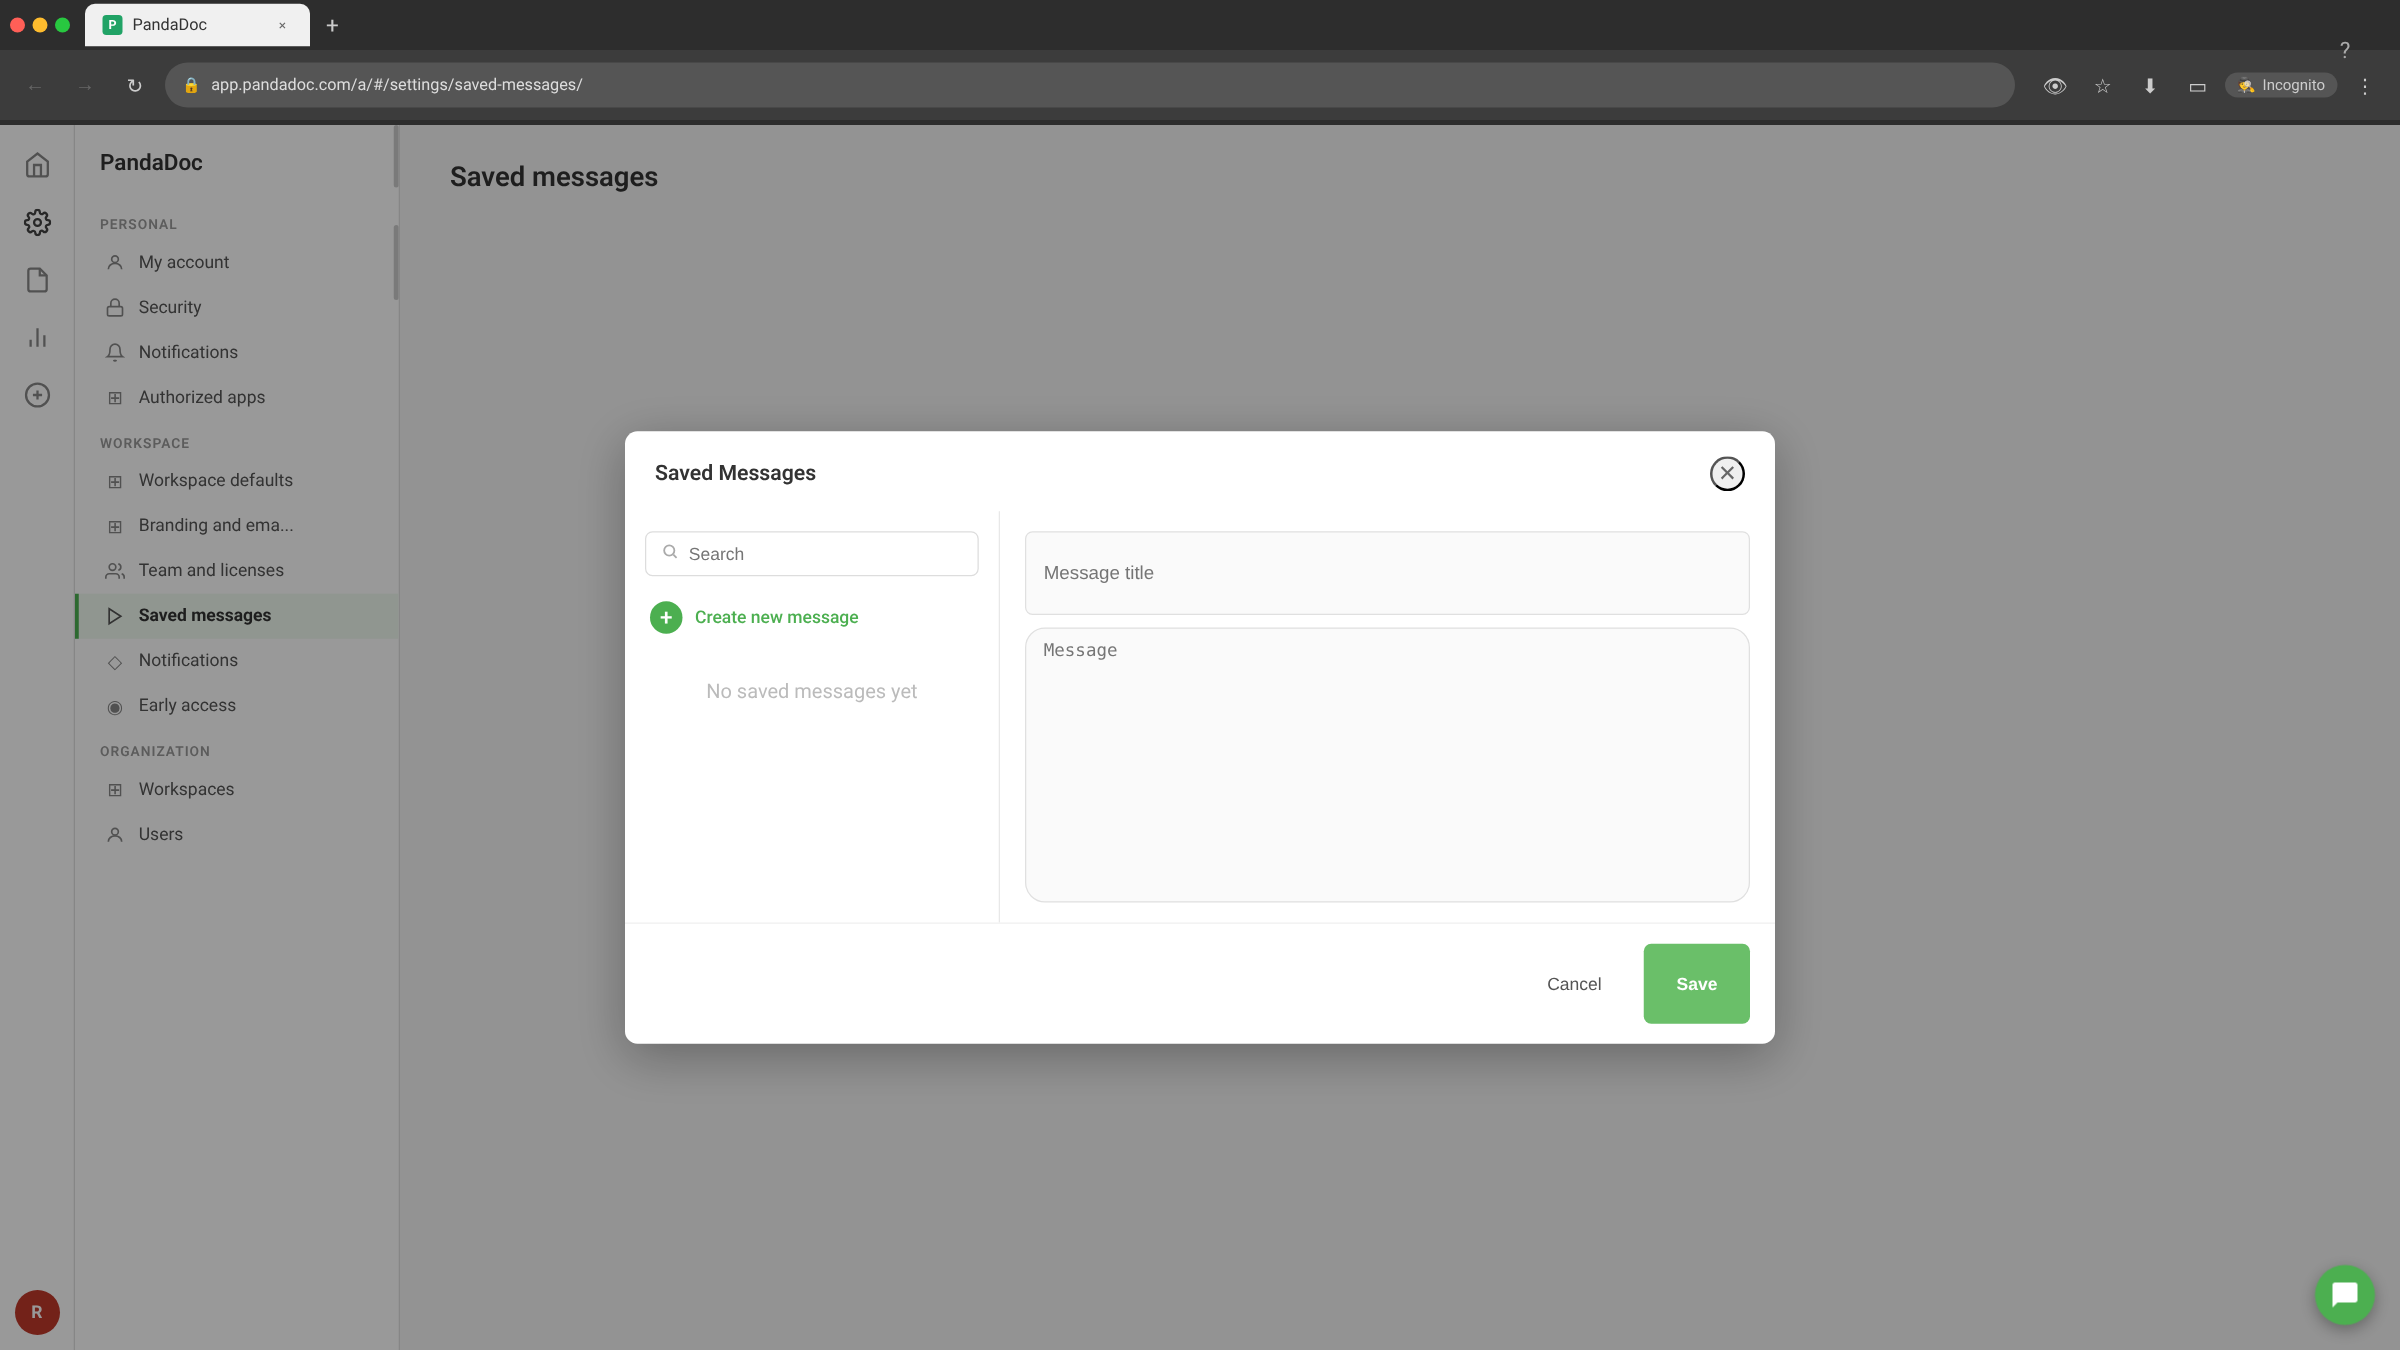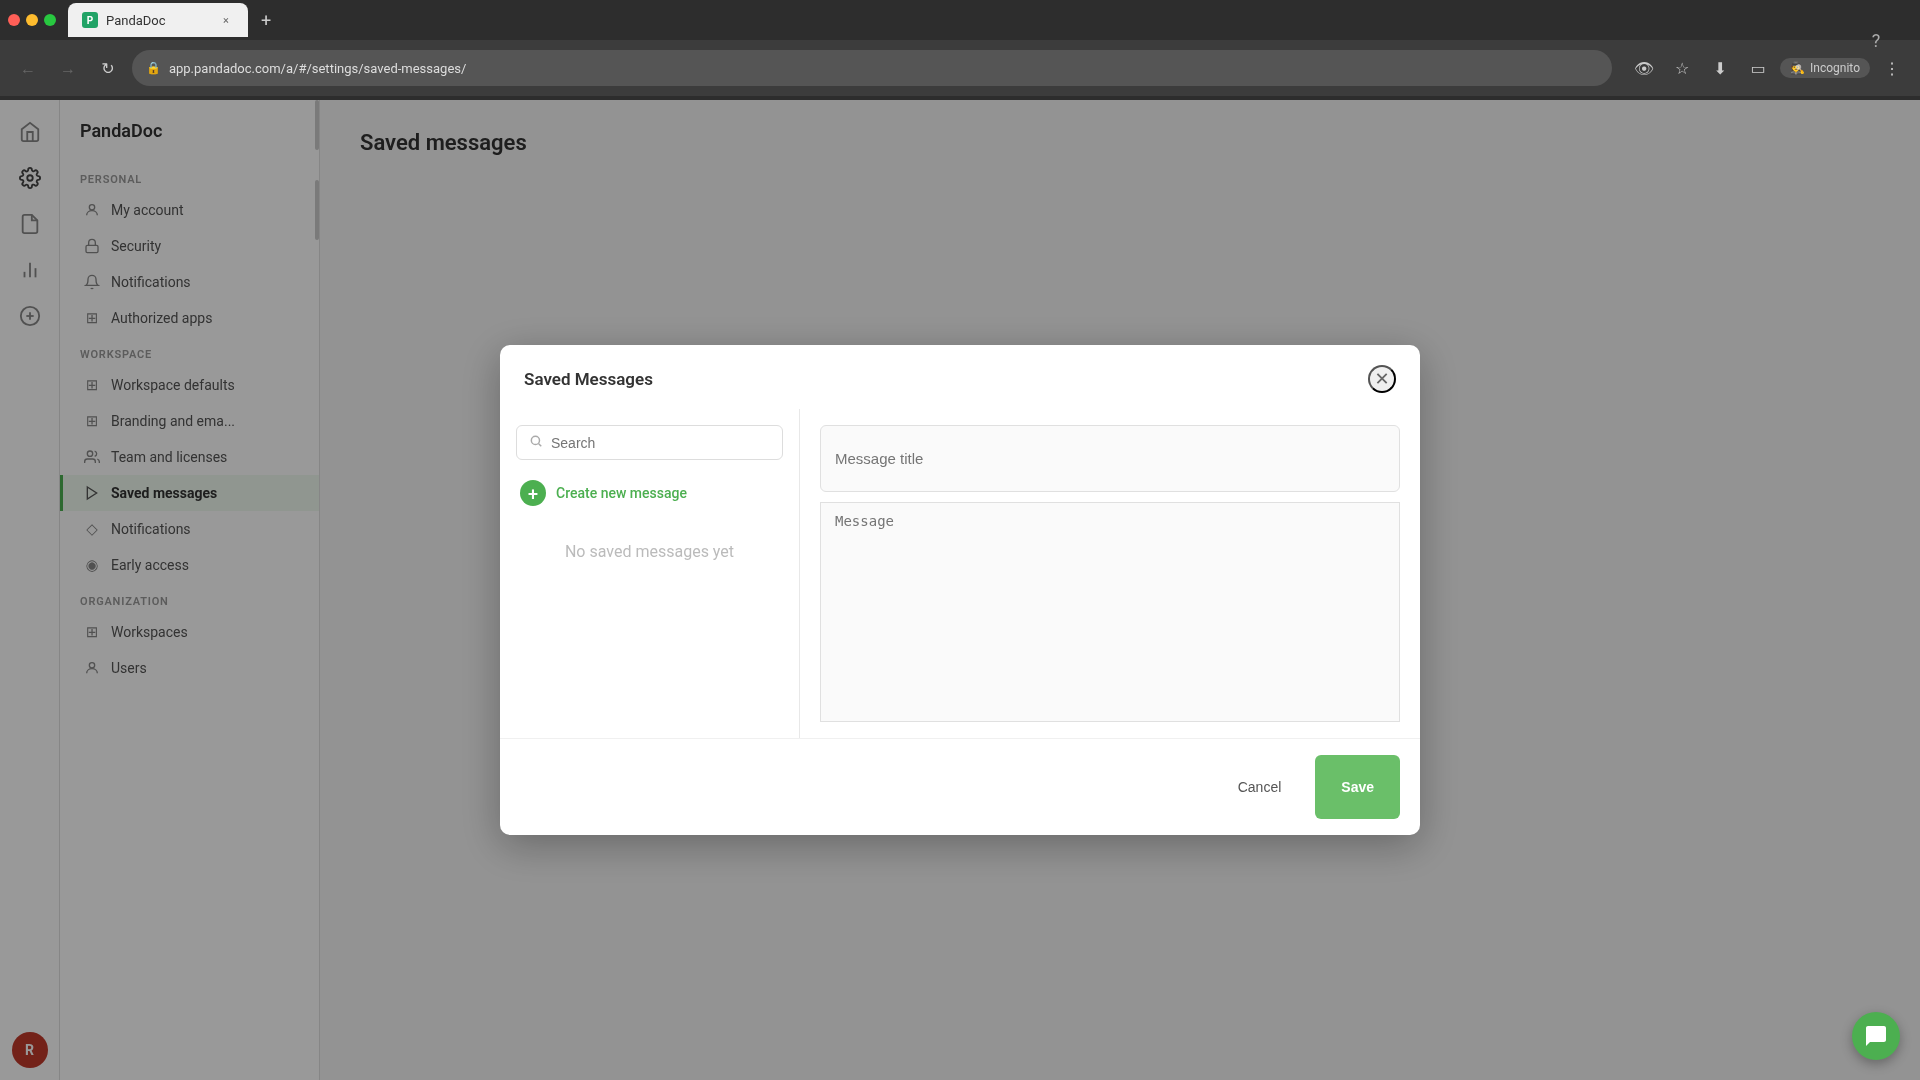--- a/index.html
+++ b/index.html
@@ -388,21 +388,21 @@
       padding: 24px 14px;
       font-size: 15px;
       color: #aaa;
       outline: none;
       background: #fafafa;
     }
     .message-body-input {
       flex: 1;
       width: 100%;
       border: 1px solid #e0e0e0;
-      border-radius: 0;
+      border-radius: 16px;
       padding: 10px 14px;
       font-size: 14px;
       color: #aaa;
       outline: none;
       resize: none;
       background: #fafafa;
       min-height: 220px;
     }
 
     

